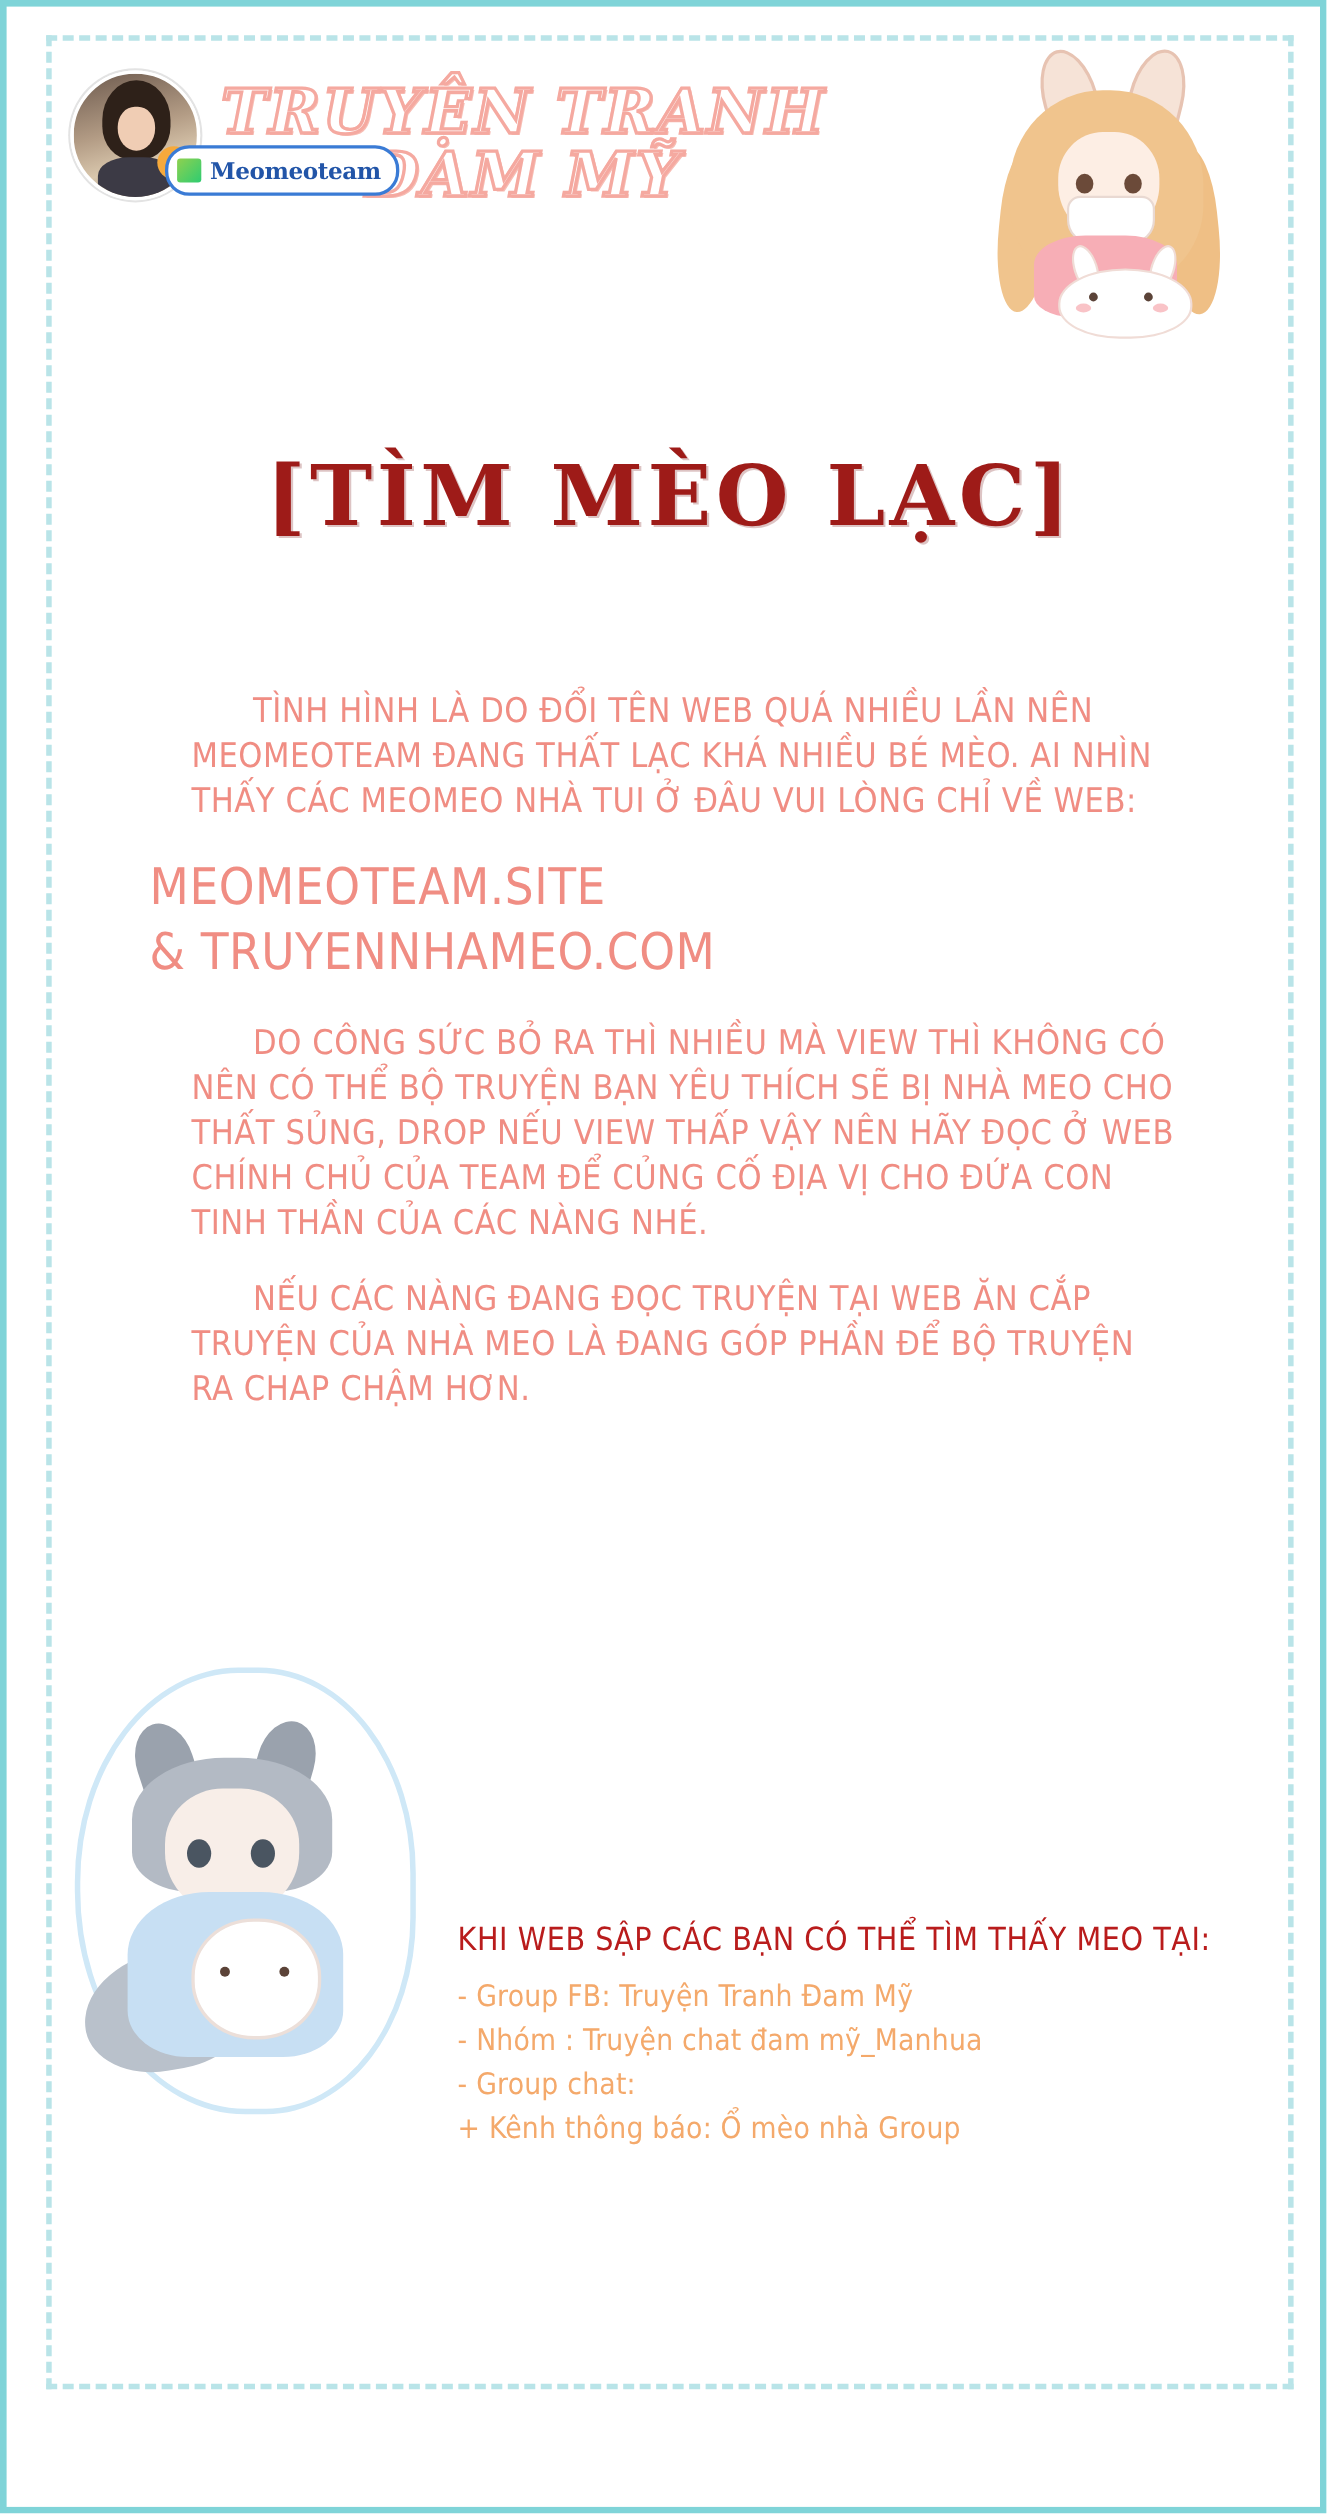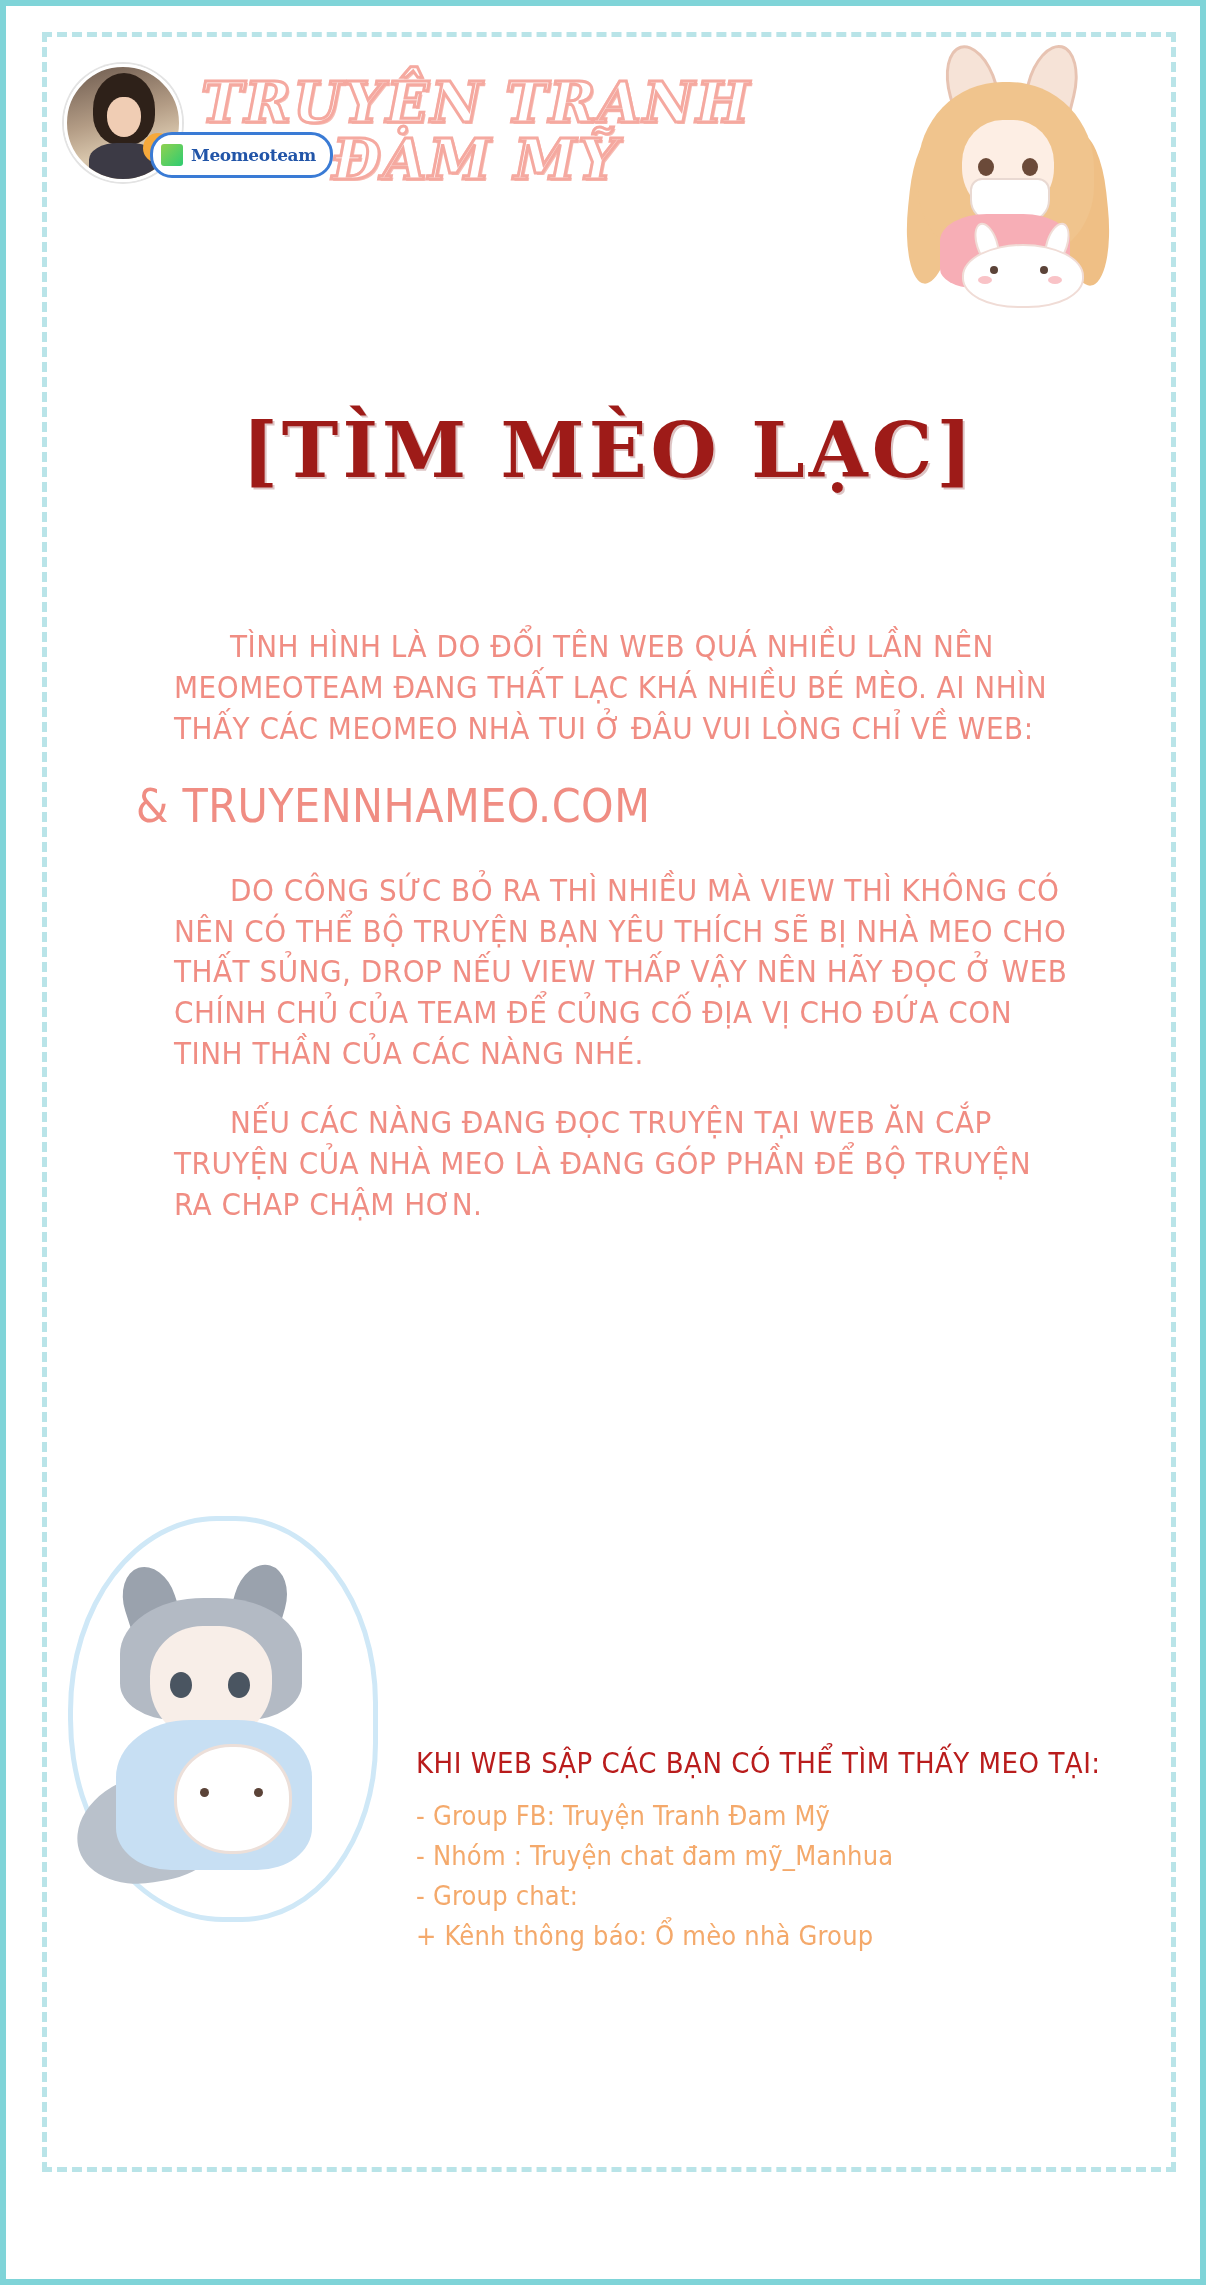--- a/index.html
+++ b/index.html
@@ -102,21 +102,21 @@
   }
   .brand-pill .sq {
     width: 22px; height: 22px;
     margin-right: 8px;
     border-radius: 3px;
     background: linear-gradient(135deg,#8fd14f 0%, #2ecc71 100%);
   }
   .brand-pill .txt {
     font-family: "DejaVu Serif", serif;
     font-weight: bold;
-    font-size: 17px;
+    font-size: 21px;
     color: #2255a8;
     letter-spacing: -0.4px;
   }
 
   .title-main {
     position: absolute;
     left: 150px;
     top: 38px;
     width: 560px;
     text-align: center;
@@ -436,20 +436,21 @@
       <div class="blush-l"></div>
       <div class="blush-r"></div>
     </div>
   </div>
 
   <div class="main-title">[TÌM MÈO LẠC]</div>
 
   <div class="body-wrap">
     <p class="para indent">TÌNH HÌNH LÀ DO ĐỔI TÊN WEB QUÁ NHIỀU LẦN NÊN MEOMEOTEAM ĐANG THẤT LẠC KHÁ NHIỀU BÉ MÈO. AI NHÌN THẤY CÁC MEOMEO NHÀ TUI Ở ĐÂU VUI LÒNG CHỈ VỀ WEB:</p>
     <div class="sites">
+      <div>MEOMEOTEAM.SITE</div>
       <div>&amp; TRUYENNHAMEO.COM</div>
     </div>
     <p class="para indent">DO CÔNG SỨC BỎ RA THÌ NHIỀU MÀ VIEW THÌ KHÔNG CÓ NÊN CÓ THỂ BỘ TRUYỆN BẠN YÊU THÍCH SẼ BỊ NHÀ MEO CHO THẤT SỦNG, DROP NẾU VIEW THẤP VẬY NÊN HÃY ĐỌC Ở WEB CHÍNH CHỦ CỦA TEAM ĐỂ CỦNG CỐ ĐỊA VỊ CHO ĐỨA CON TINH THẦN CỦA CÁC NÀNG NHÉ.</p>
     <p class="para indent">NẾU CÁC NÀNG ĐANG ĐỌC TRUYỆN TẠI WEB ĂN CẮP TRUYỆN CỦA NHÀ MEO LÀ ĐANG GÓP PHẦN ĐỂ BỘ TRUYỆN RA CHAP CHẬM HƠN.</p>
   </div>
 
   <div class="wolf">
     <div class="blob"></div>
     <div class="tail"></div>
     <div class="ear-l"></div>

